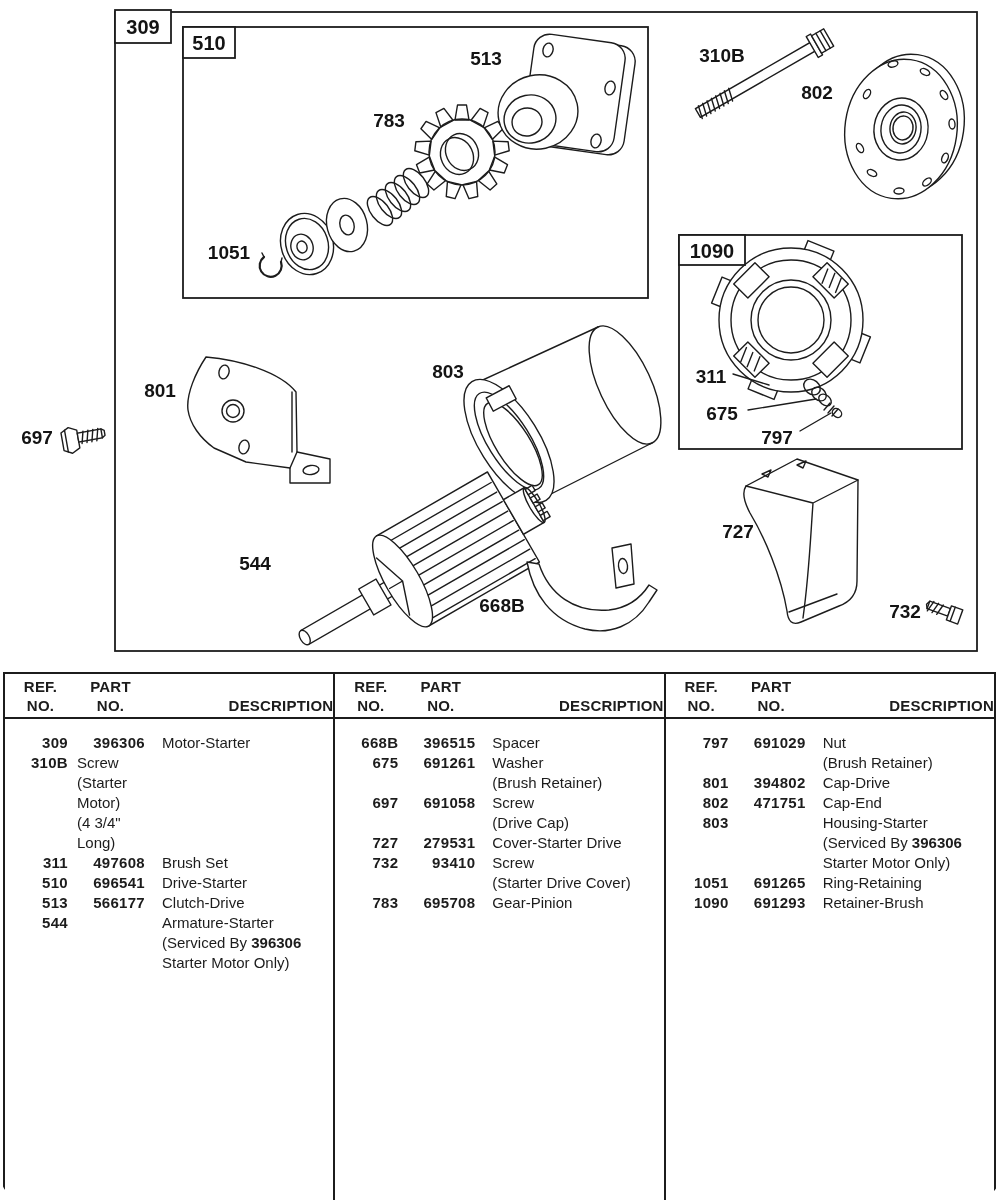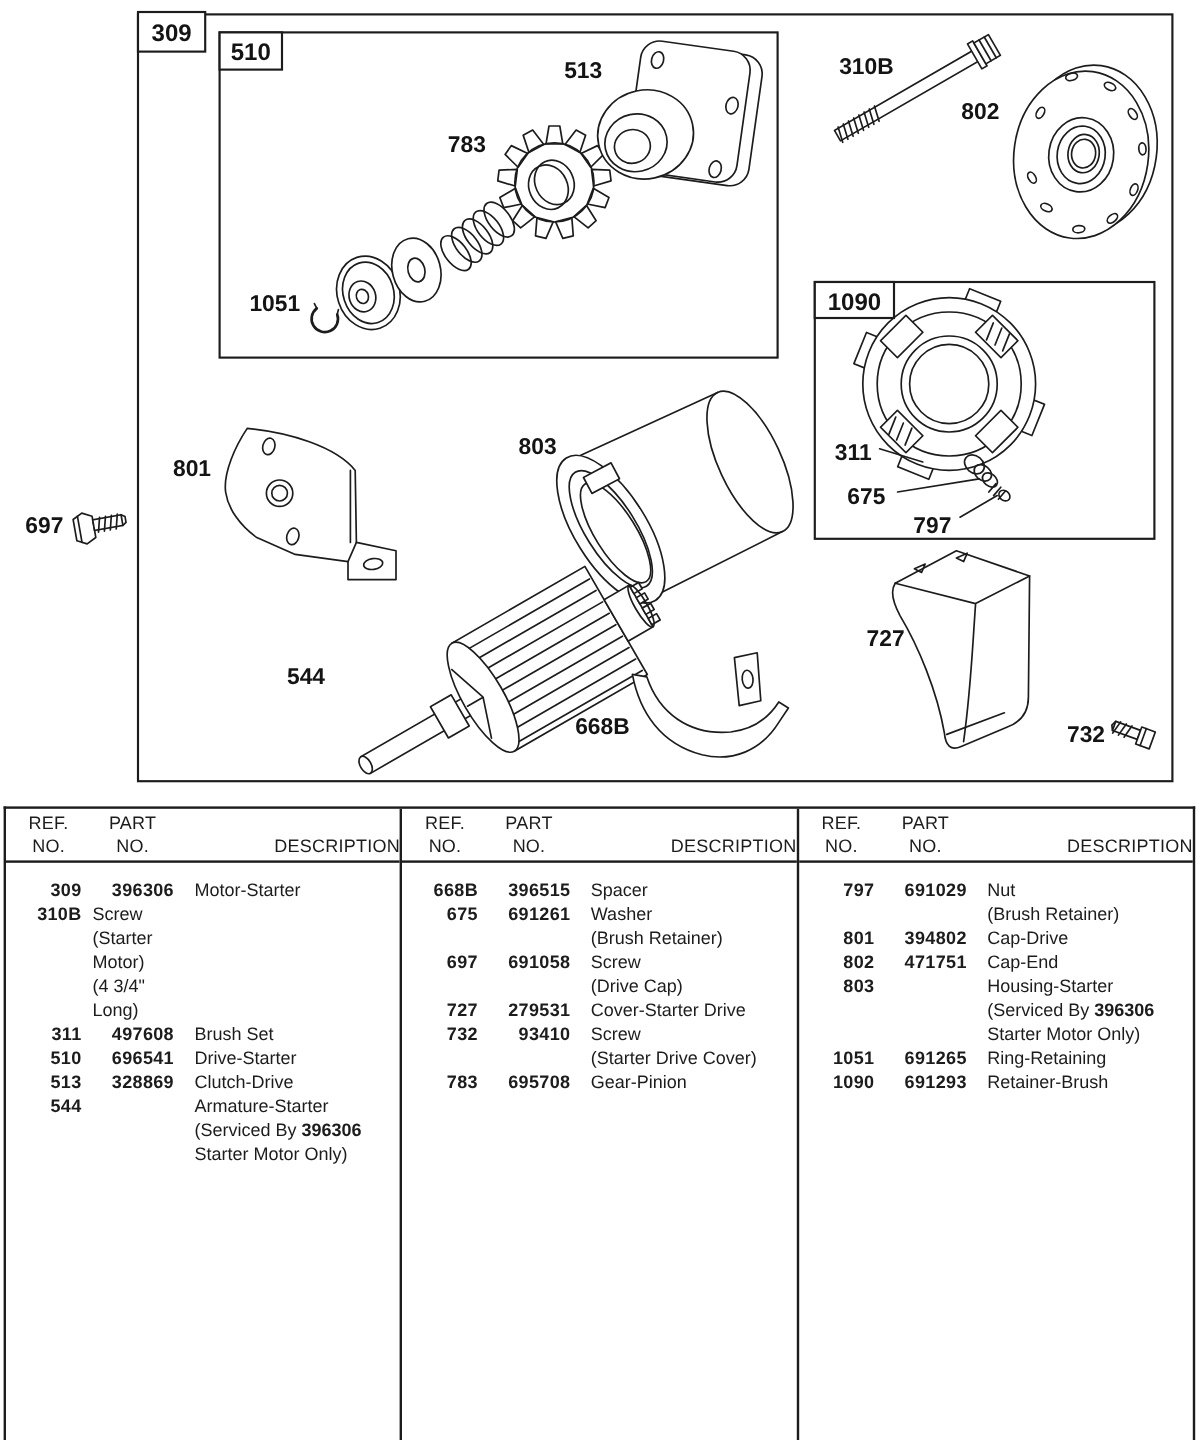--- a/index.html
+++ b/index.html
@@ -1,38 +1,38 @@
 <!DOCTYPE html>
 <html><head>
 <meta charset="utf-8">
 <style>
   html,body { margin:0; padding:0; background:#ffffff; }
   .page {
     position:relative; width:1000px; height:1200px; background:#ffffff;
-    font-family:"Liberation Sans", sans-serif; color:#1c1c1c; overflow:hidden;
+    font-family:"Liberation Sans", sans-serif; color:#1c1c1c; overflow:hidden;border-radius:25px;
   }
   
   .diagram { position:absolute; left:0; top:0; width:1000px; height:665px; }
   svg .ln   { fill:none;  stroke:#1c1c1c; stroke-width:1.4; stroke-linecap:round; stroke-linejoin:round; }
   svg .wf   { fill:#ffffff; stroke:#1c1c1c; stroke-width:1.4; stroke-linejoin:round; }
   svg .box  { fill:none; stroke:#1c1c1c; stroke-width:1.8; }
   svg .lblbox { fill:#ffffff; stroke:#1c1c1c; stroke-width:1.8; }
   svg text.call { font-family:"Liberation Sans",sans-serif; font-size:19px; font-weight:bold; fill:#141414; text-anchor:middle; }
   svg text.boxcall { font-family:"Liberation Sans",sans-serif; font-size:20px; font-weight:bold; fill:#141414; text-anchor:middle; }
   
   .ptable {
     position:absolute; left:3px; top:672px; width:989px; height:528px;
     border:2px solid #1c1c1c; border-bottom:none; display:flex; background:#fff;
   }
   .tcol { flex:1 1 0; border-right:2px solid #1c1c1c; display:flex; flex-direction:column; }
   .tcol:last-child { border-right:none; }
   .thead {
     height:40px; border-bottom:2px solid #1c1c1c; padding:3px 0 0 8px;
     display:grid; grid-template-columns:55px 85px 1fr;
-    font-size:15px; line-height:19px; letter-spacing:0.2px;
+    font-size:15px; line-height:19px; letter-spacing:0.2px;font-weight:bold;
   }
   .th-ref, .th-part { text-align:center; }
   .th-desc { text-align:right; padding-top:19px; }
   .tentries { padding:14px 0 0 8px; }
   .trow { display:grid; grid-template-columns:55px 85px 1fr; font-size:15px; line-height:20px; }
   .c-ref  { text-align:right; font-weight:bold; letter-spacing:0.3px; }
   .c-part { text-align:right; font-weight:bold; padding-right:8px; letter-spacing:0.3px; }
   .c-desc { padding-left:9px; }
   .c-desc .b { font-weight:bold; }
 </style>
@@ -292,21 +292,21 @@
           </div>
           <div class="trow">
             <div class="c-ref">510</div>
             <div class="c-part">696541</div>
             <div class="c-desc">
               <div><span>Drive-Starter</span></div>
             </div>
           </div>
           <div class="trow">
             <div class="c-ref">513</div>
-            <div class="c-part">328869</div>
+            <div class="c-part">566177</div>
             <div class="c-desc">
               <div><span>Clutch-Drive</span></div>
             </div>
           </div>
           <div class="trow">
             <div class="c-ref">544</div>
             <div class="c-part"></div>
             <div class="c-desc">
               <div><span>Armature-Starter</span></div>
               <div><span>(Serviced By </span><span class="b">396306</span></div>

